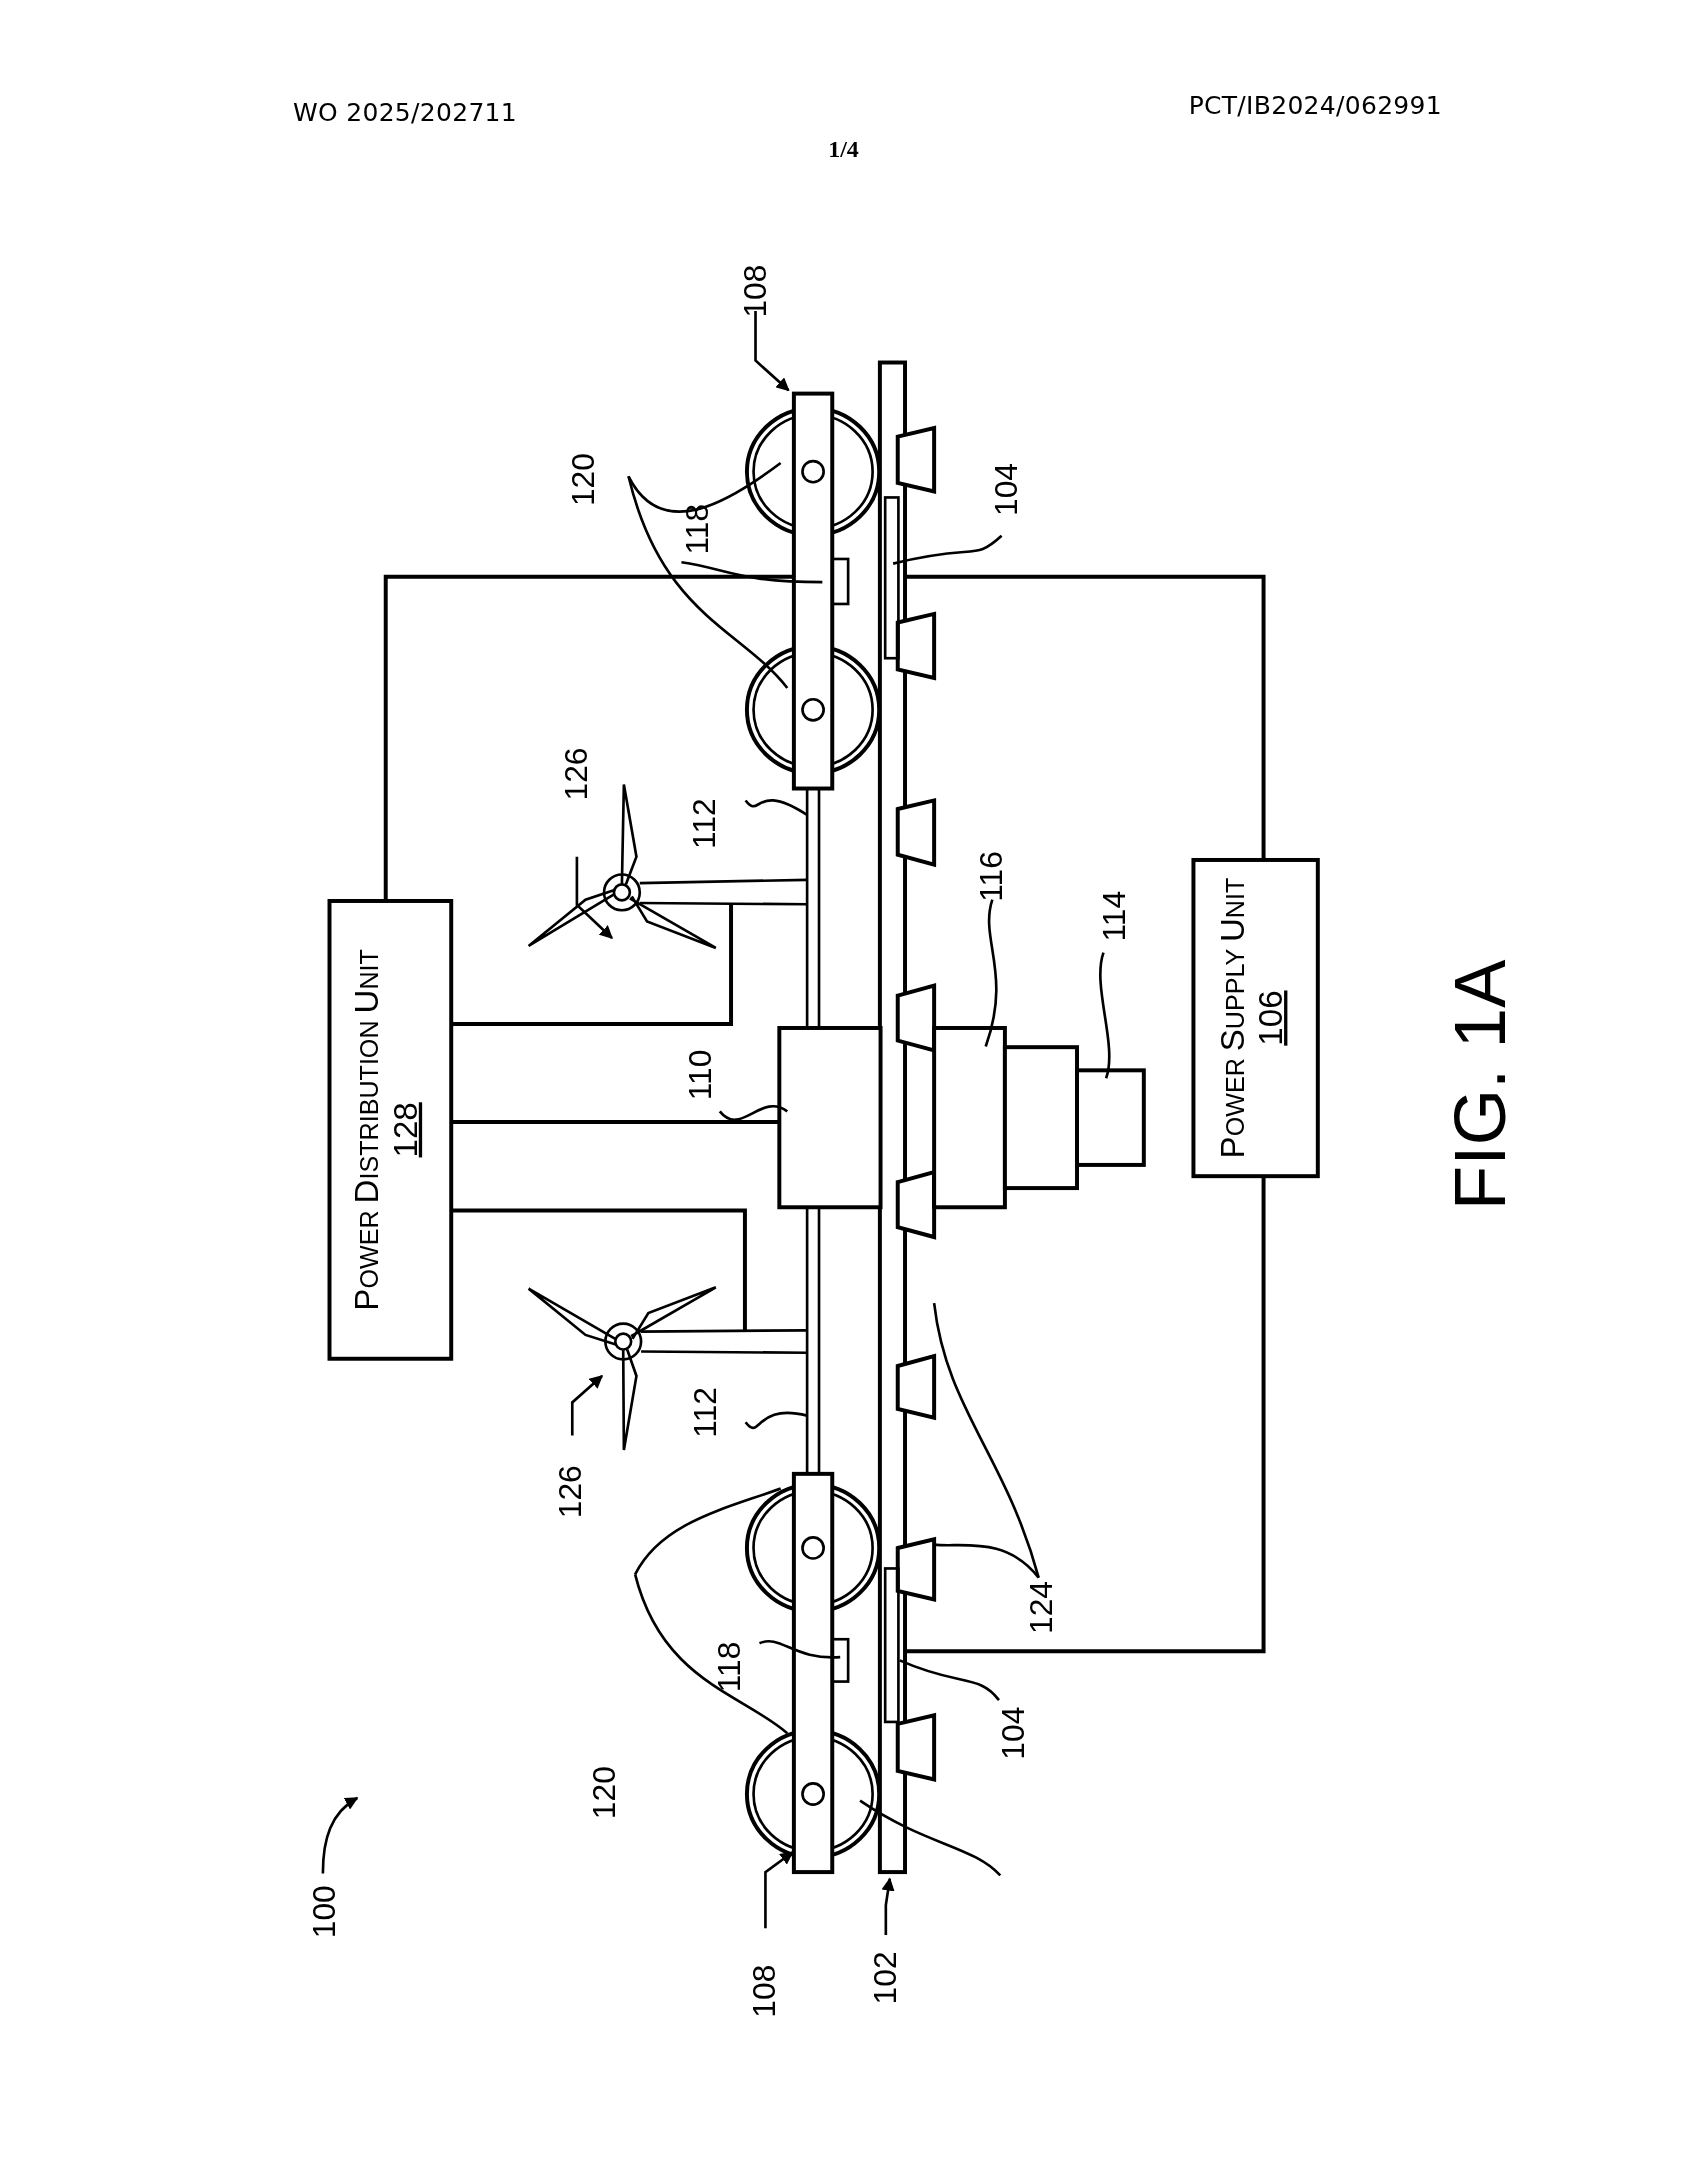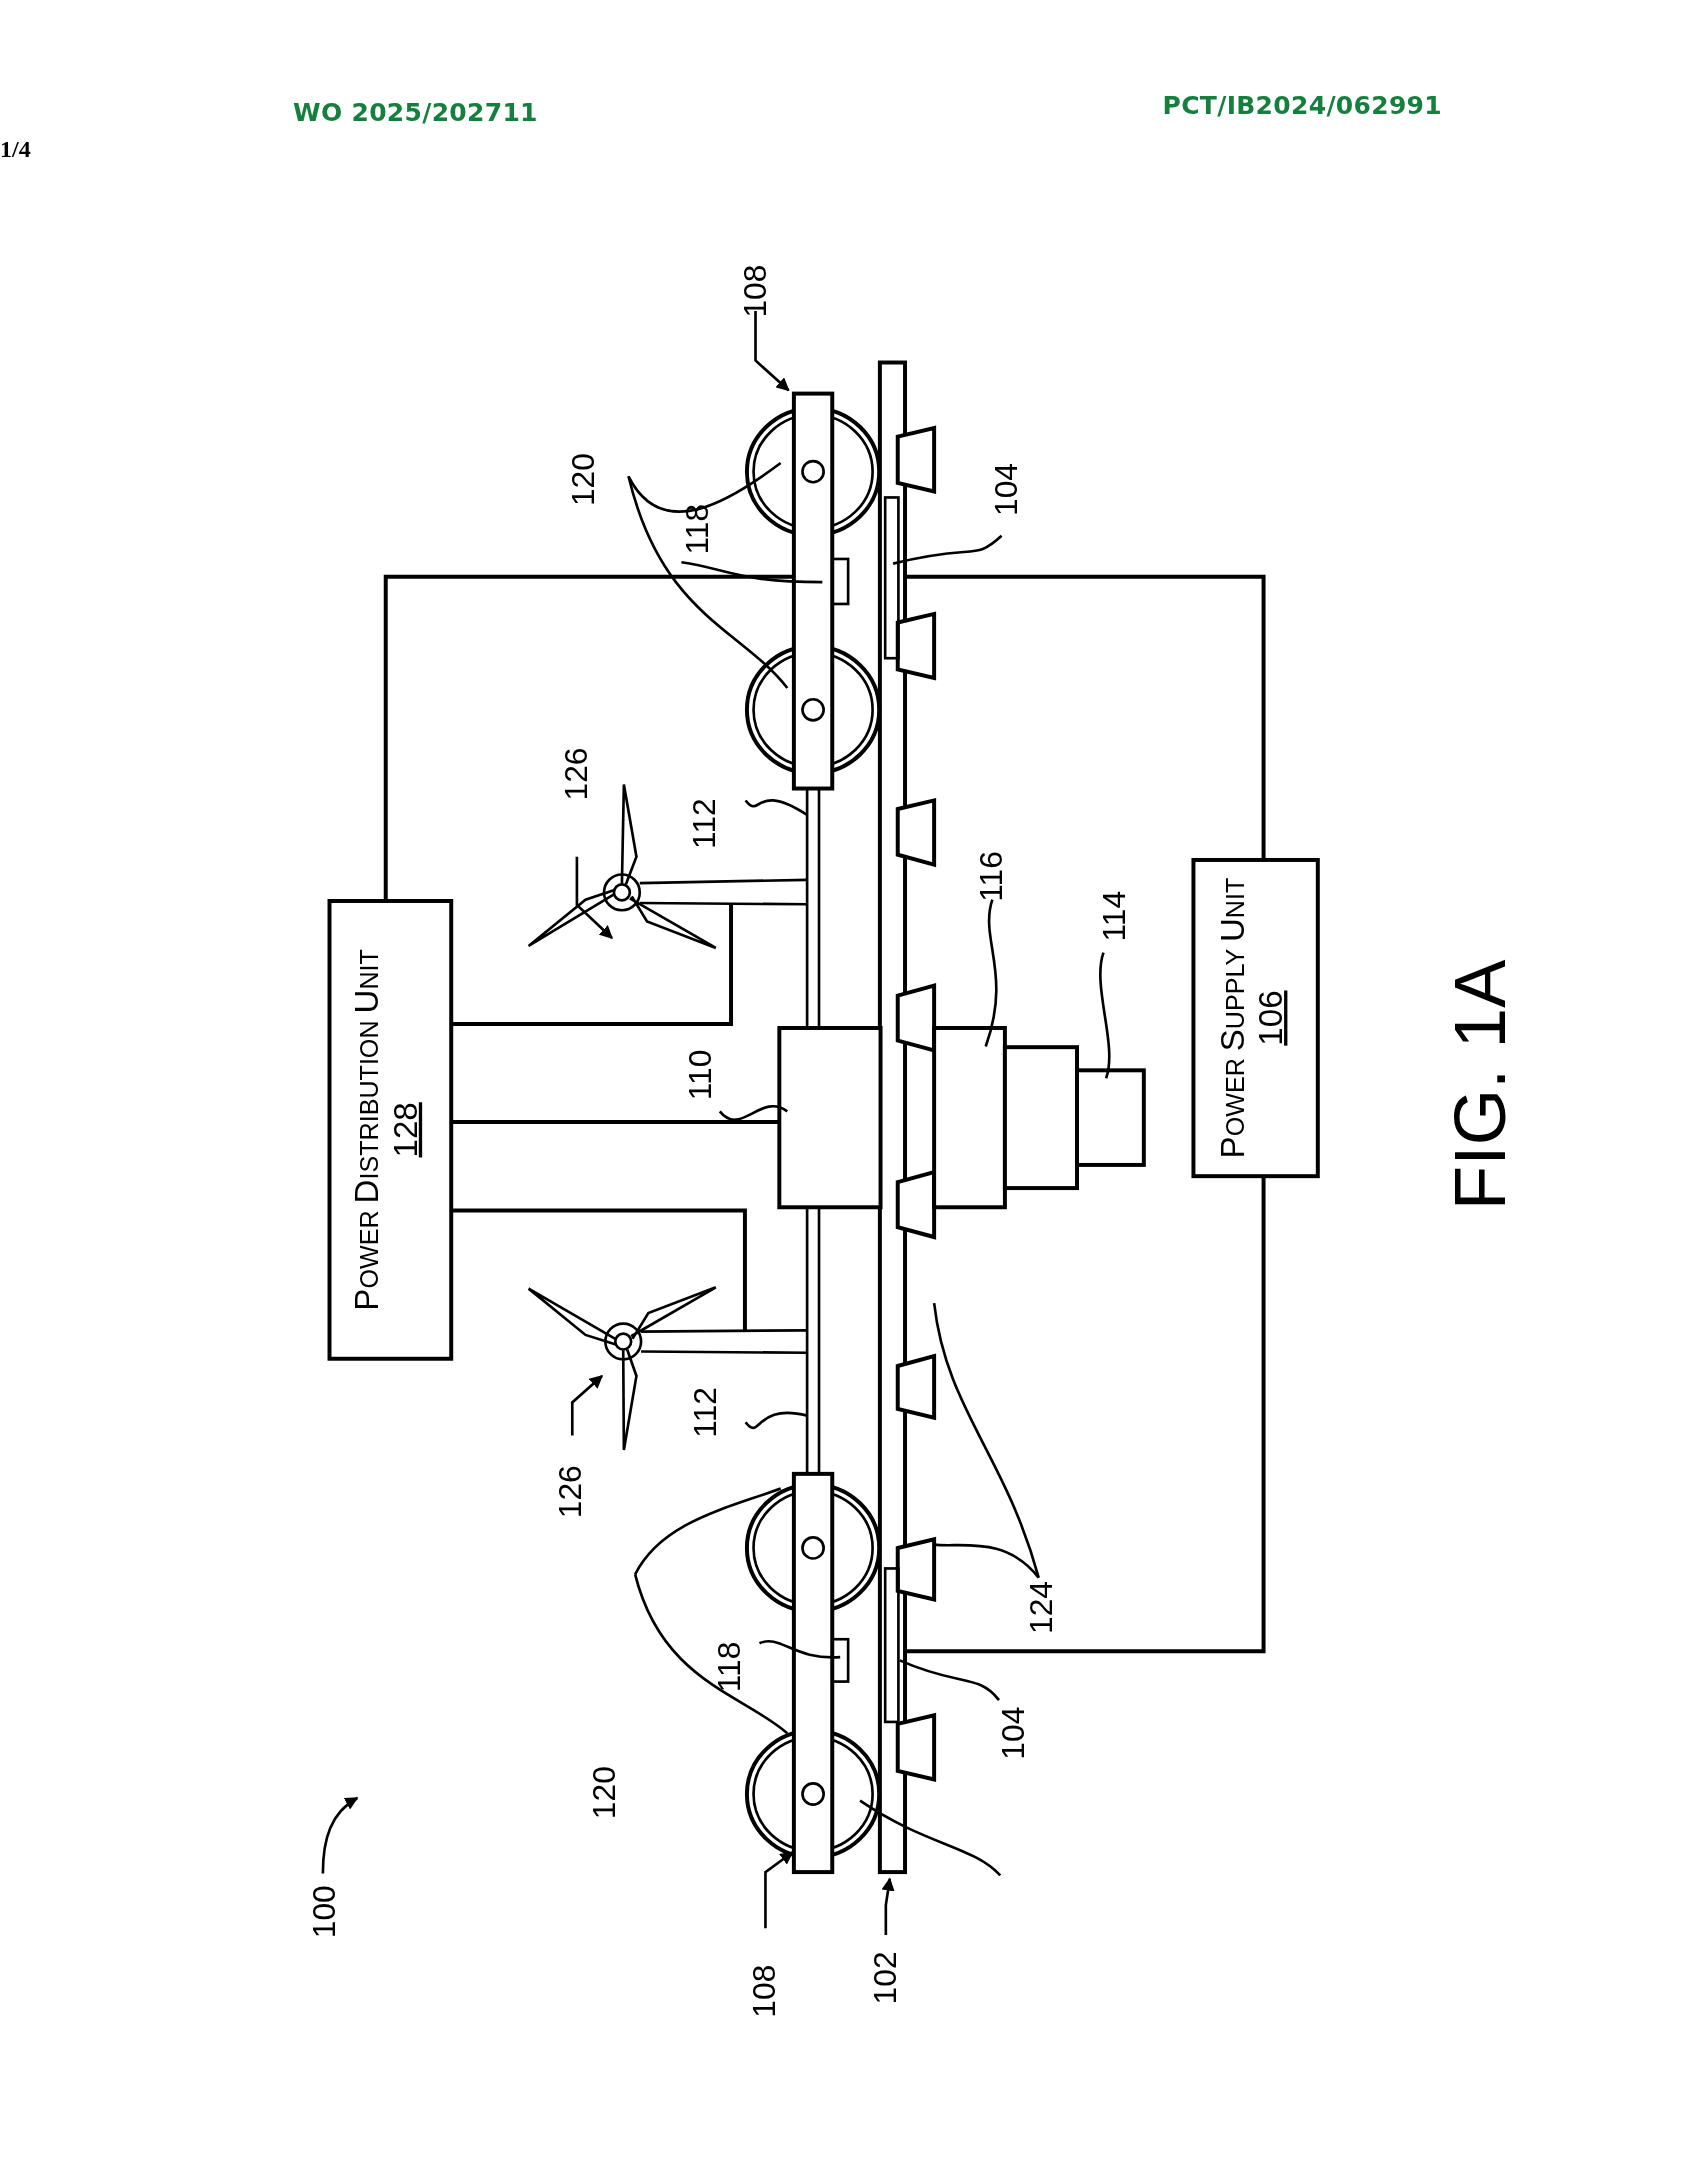--- a/index.html
+++ b/index.html
@@ -1,20 +1,20 @@
 <!DOCTYPE html>
 <html style="font-size:10.6px"><head>
 <meta charset="utf-8">
 <style>
   html, body { margin: 0; padding: 0; background: #ffffff; }
   body { width: 1687px; height: 2183px; position: relative; overflow: hidden; }
-  .hdr { position: absolute; font-family: "DejaVu Sans", sans-serif; font-weight: bold; font-size: 25px; color: #15803d; letter-spacing: 0.3px; }
+  .hdr { position: absolute; font-family: "DejaVu Sans", sans-serif; font-weight: normal; font-size: 25px; color: #000000; letter-spacing: 0.3px; }
   #hdr-left { left: 293px; top: 98px; }
   #hdr-right { right: 245px; top: 91px; }
-  #page-num { position: absolute; left: 0; width: 1687px; top: 136px; font-family: "Liberation Serif", serif; font-weight: bold; font-size: 24px; }
+  #page-num { position: absolute; left: 0; width: 1687px; text-align: center; top: 136px; font-family: "Liberation Serif", serif; font-weight: bold; font-size: 24px; }
   svg { position: absolute; left: 0; top: 0; }
   .ln { stroke: #000; stroke-width: 6; fill: none; }
   .thin { stroke: #000; stroke-width: 4; fill: none; }
   .box { stroke: #000; stroke-width: 6; fill: #fff; }
   .lbl { font-family: "Liberation Sans", sans-serif; font-size: 48px; fill: #000; }
   .boxtxt { font-family: "Liberation Sans", sans-serif; font-size: 50px; fill: #000; }
   .boxtxt .sc { font-size: 38px; }
   .fig { font-family: "Liberation Sans", sans-serif; font-size: 110px; fill: #000; }
 </style>
 </head>

